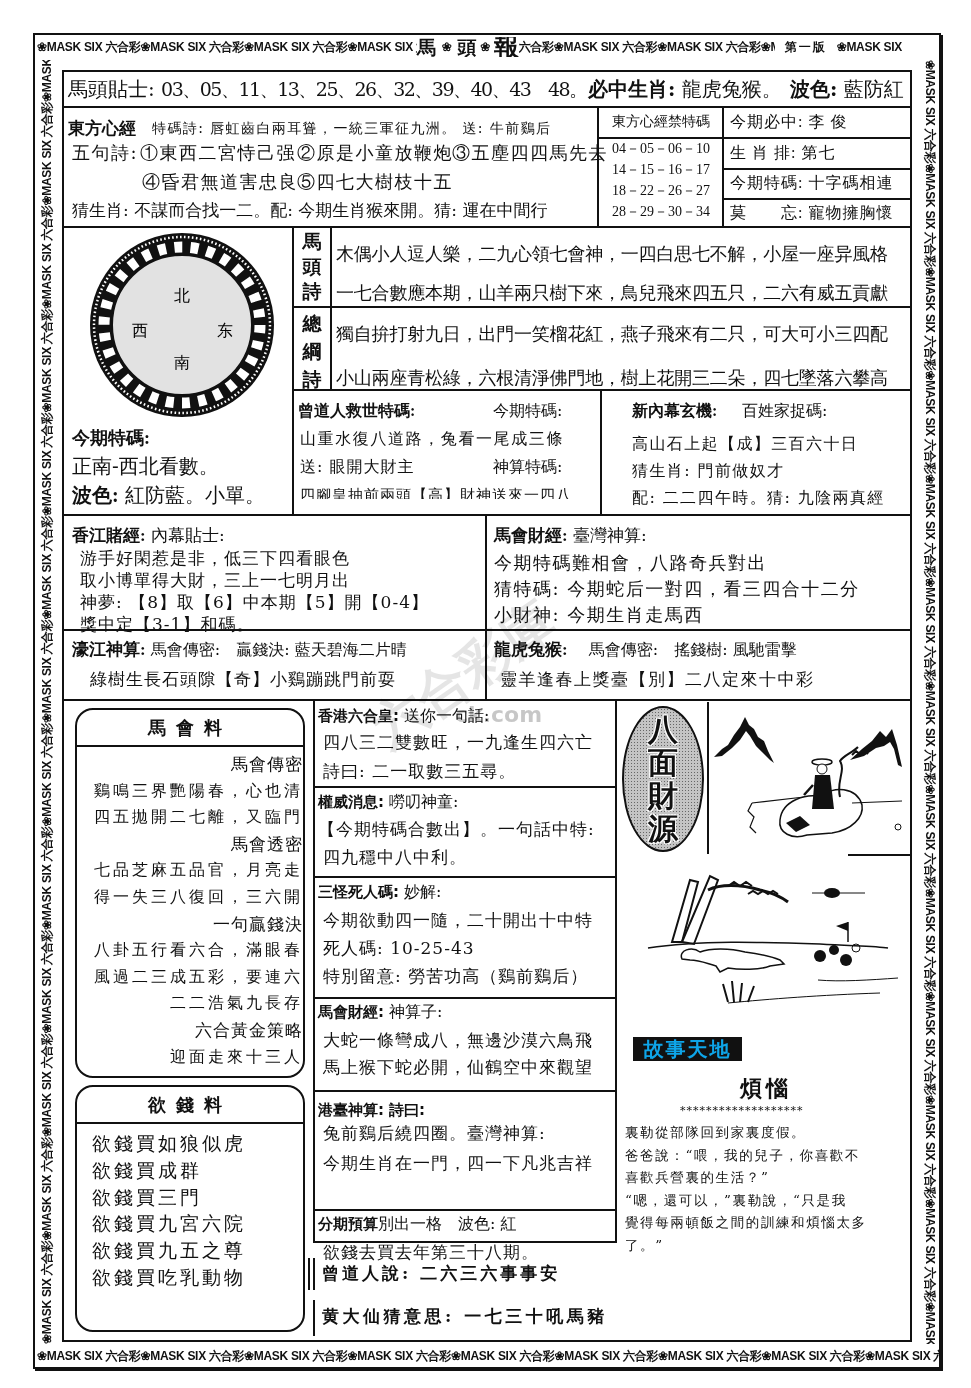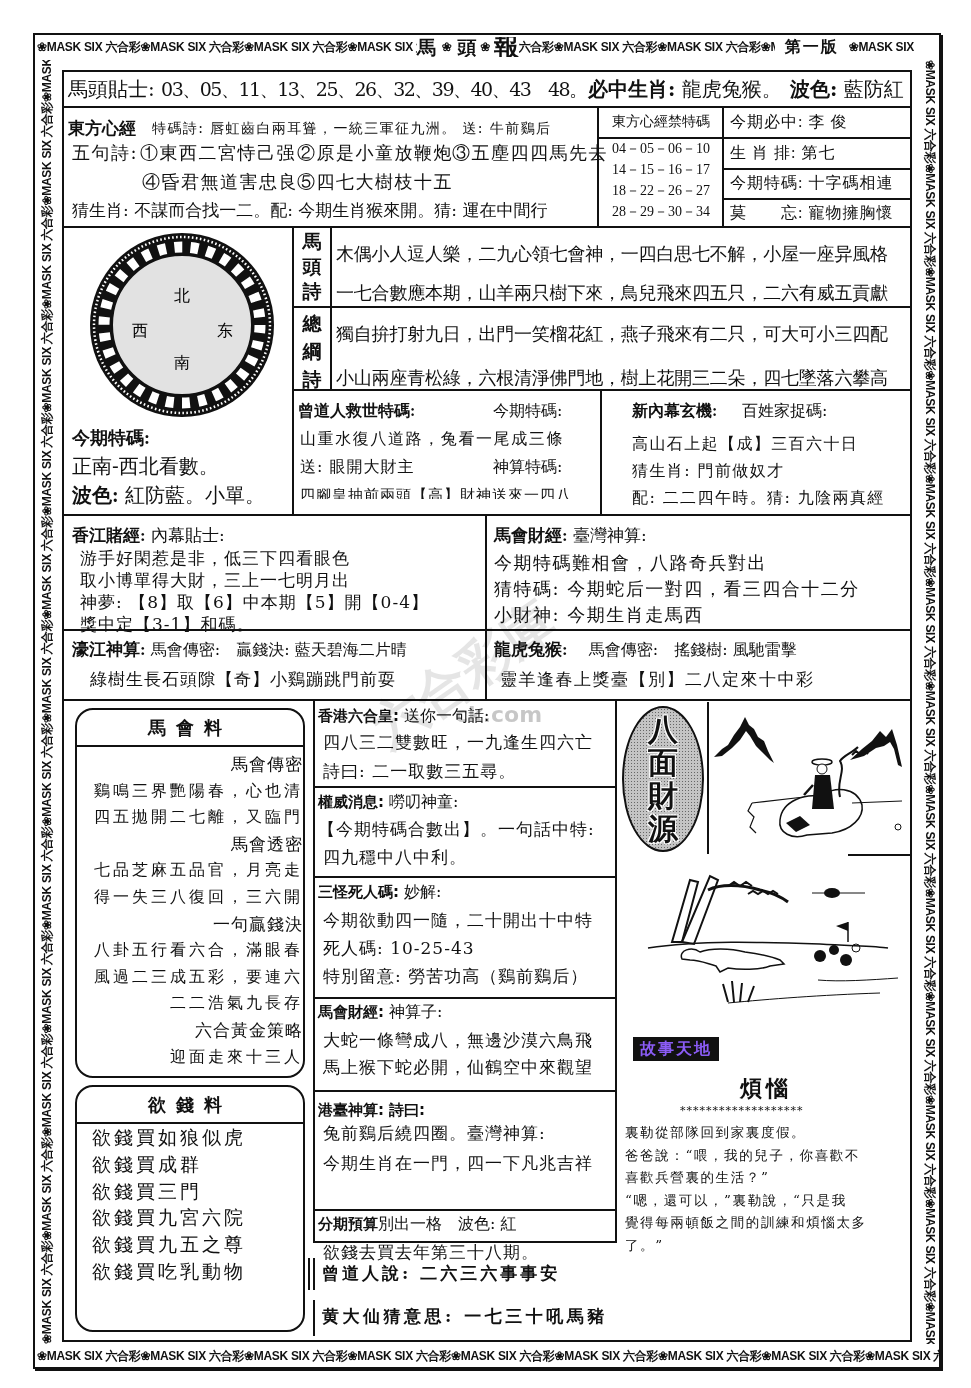--- a/index.html
+++ b/index.html
@@ -21,38 +21,38 @@
 .vlabel{word-break:break-all;text-align:center;font-family:"DejaVu Sans",sans-serif;font-weight:bold}
 .rbox{position:absolute;border:2px solid #111;border-radius:18px;overflow:hidden}
 .rbox .hd{height:37px;border-bottom:2px solid #111;text-align:center;font-size:18px;line-height:35px;letter-spacing:10px;font-family:"DejaVu Sans",sans-serif;font-weight:bold}
 .mh-line{text-align:right;font-size:16px;letter-spacing:3px;line-height:26.6px;white-space:nowrap}
 .mh-head{font-family:"DejaVu Sans",sans-serif;font-size:17px;letter-spacing:1px}
 .yq-line{font-size:19px;letter-spacing:3px;line-height:26.8px;padding-left:15px;white-space:nowrap}
 .mid-title{font-family:"DejaVu Sans",sans-serif;font-weight:bold;font-size:15px}
 .mid-line{font-size:17px;letter-spacing:1px}
 .oval{left:622px;top:706px;width:82px;height:146px;border-radius:50%;border:2px solid #111;background:radial-gradient(#666 0.7px,transparent 1px) 0 0/3px 3px,#c4c4c4;display:flex;align-items:center;justify-content:center}
 .oval span{font-family:"DejaVu Sans",sans-serif;font-weight:bold;font-size:30px;line-height:33px;width:34px;word-break:break-all;text-align:center;text-shadow:1px 1px 0 #fff,-1px -1px 0 #fff,1px -1px 0 #fff,-1px 1px 0 #fff}
-.story-tag{left:633px;top:1037px;width:86px;height:24px;background:#111;color:#8b5cf6;font-family:"DejaVu Sans",sans-serif;font-weight:bold;font-size:16px;line-height:24px;text-align:center;letter-spacing:2px}
+.story-tag{left:633px;top:1037px;width:109px;height:24px;background:#111;color:#0ea5e9;font-family:"DejaVu Sans",sans-serif;font-weight:bold;font-size:20px;line-height:24px;text-align:center;letter-spacing:2px}
 .story-line{font-size:13.5px;letter-spacing:1.6px;line-height:22.6px;white-space:nowrap}
 .wm{color:rgba(0,0,0,0.10);font-family:"DejaVu Sans",sans-serif;font-weight:bold;transform:rotate(-35deg);pointer-events:none}
 </style>
 </head>
 <body>
 
 <div class="a frame"></div>
 
 <div class="a strip topstrip">
   <span class="pat" style="width:380px">❀MASK SIX 六合彩❀MASK SIX 六合彩❀MASK SIX 六合彩❀MASK SIX 六合彩❀MASK SIX 六合彩❀MASK SIX 六合彩❀MASK SIX 六合彩❀MASK SIX 六合彩❀MASK SIX 六合彩❀MASK SIX 六合彩❀MASK SIX 六合彩❀MASK SIX 六合彩❀MASK SIX 六合彩❀MASK SIX 六合彩❀MASK SIX 六合彩</span>
   <span class="title-ch">馬</span>
   <span style="margin:0 6px">❀</span>
   <span class="title-ch">頭</span>
   <span style="margin:0 4px">❀</span>
   <span class="title-ch" style="font-size:25px">報</span>
   <span class="pat" style="width:256px">六合彩❀MASK SIX 六合彩❀MASK SIX 六合彩❀MASK SIX 六合彩❀</span>
-  <span class="title-ch" style="font-size:16px;margin:8px 10px;letter-spacing:2px">第一版</span>
+  <span class="title-ch" style="font-size:12px;margin:8px 10px;letter-spacing:2px">第一版</span>
   <span class="pat">❀MASK SIX</span>
 </div>
 <div class="a strip leftstrip">❀MASK SIX 六合彩❀MASK SIX 六合彩❀MASK SIX 六合彩❀MASK SIX 六合彩❀MASK SIX 六合彩❀MASK SIX 六合彩❀MASK SIX 六合彩❀MASK SIX 六合彩❀MASK SIX 六合彩❀MASK SIX 六合彩❀MASK SIX 六合彩❀MASK SIX 六合彩❀MASK SIX 六合彩❀MASK SIX 六合彩❀MASK SIX 六合彩</div>
 <div class="a strip rightstrip">❀MASK SIX 六合彩❀MASK SIX 六合彩❀MASK SIX 六合彩❀MASK SIX 六合彩❀MASK SIX 六合彩❀MASK SIX 六合彩❀MASK SIX 六合彩❀MASK SIX 六合彩❀MASK SIX 六合彩❀MASK SIX 六合彩❀MASK SIX 六合彩❀MASK SIX 六合彩❀MASK SIX 六合彩❀MASK SIX 六合彩❀MASK SIX 六合彩</div>
 <div class="a strip botstrip">❀MASK SIX 六合彩❀MASK SIX 六合彩❀MASK SIX 六合彩❀MASK SIX 六合彩❀MASK SIX 六合彩❀MASK SIX 六合彩❀MASK SIX 六合彩❀MASK SIX 六合彩❀MASK SIX 六合彩❀MASK SIX 六合彩❀MASK SIX 六合彩❀MASK SIX 六合彩❀MASK SIX 六合彩❀MASK SIX 六合彩❀MASK SIX 六合彩</div>
 
 <div class="h" style="left:62px;top:70px;width:850px"></div>
 <div class="h" style="left:62px;top:106px;width:850px"></div>
 <div class="h" style="left:597px;top:137px;width:315px"></div>
 <div class="h" style="left:722px;top:168px;width:190px"></div>
@@ -224,21 +224,21 @@
     <div class="mh-line">八卦五行看六合，滿眼春</div>
     <div class="mh-line">風過二三成五彩，要連六</div>
     <div class="mh-line">二二浩氣九長存</div>
     <div class="mh-line mh-head">六合黃金策略</div>
     <div class="mh-line">迎面走來十三人</div>
   </div>
 </div>
 
 <div class="rbox" style="left:75px;top:1085px;width:230px;height:247px">
   <div class="hd">欲錢料</div>
-  <div style="padding-top:0">
+  <div style="padding-top:6px">
     <div class="yq-line">欲錢買如狼似虎</div>
     <div class="yq-line">欲錢買成群</div>
     <div class="yq-line">欲錢買三門</div>
     <div class="yq-line">欲錢買九宮六院</div>
     <div class="yq-line">欲錢買九五之尊</div>
     <div class="yq-line">欲錢買吃乳動物</div>
   </div>
 </div>
 
 <div class="a t" style="left:318px;top:706px">

